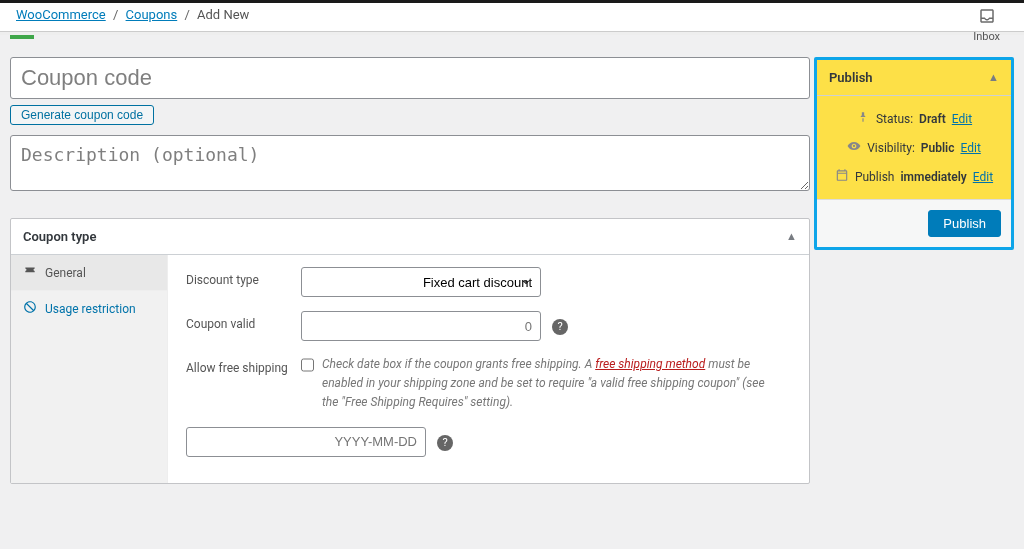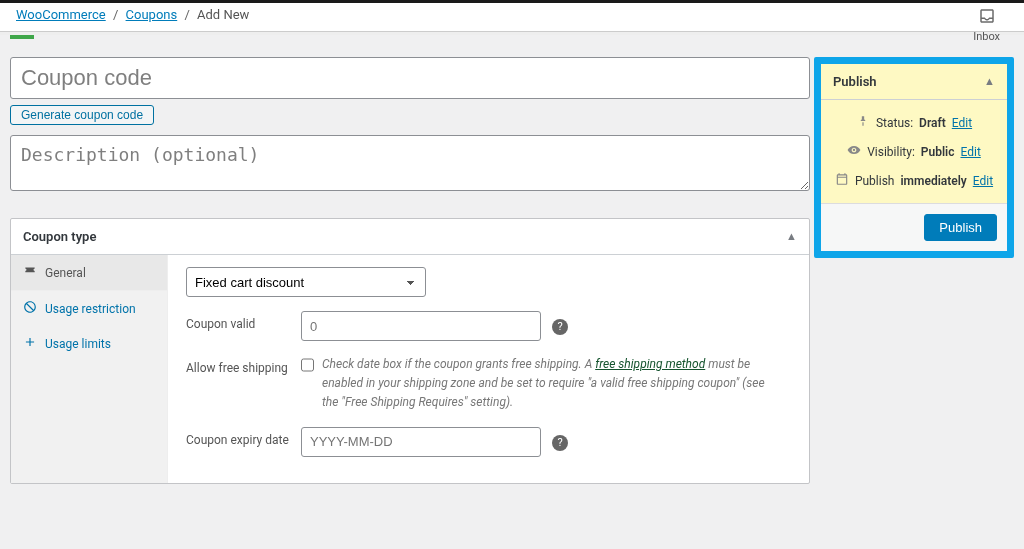--- a/index.html
+++ b/index.html
@@ -151,20 +151,21 @@
       padding-top: 6px;
     }
     .field-input select, .field-input input[type=text] {
       width: 240px;
       padding: 4px 8px;
       border: 1px solid #8c8f94;
       border-radius: 3px;
       font-size: 13px;
       height: 30px;
       background: #fff;
+      text-align: right;
     }
     .field-input select {
       appearance: none;
       background-image: linear-gradient(45deg, transparent 50%, #555 50%), linear-gradient(135deg, #555 50%, transparent 50%);
       background-position: calc(100% - 14px) 13px, calc(100% - 10px) 13px;
       background-size: 4px 4px, 4px 4px;
       background-repeat: no-repeat;
     }
     .help-icon {
       display: inline-block;
@@ -186,24 +187,24 @@
       color: #777;
       max-width: 480px;
       line-height: 1.6;
     }
     .checkbox-desc input[type=checkbox] {
       width: 16px; height: 16px;
       border: 1px solid #8c8f94;
       border-radius: 3px;
       margin-top: 2px;
     }
-    .checkbox-desc a { color: #14532d; text-decoration: underline; font-style: italic; }
+    .checkbox-desc a { color: #b91c1c; text-decoration: underline; font-style: italic; }
     .side-panel {
-      background: #fef9c3;
-      border: 7px solid #0ea5e9;
+      background: #fde047;
+      border: 3px solid #0ea5e9;
       border-radius: 2px;
     }
     .side-body { padding: 8px 12px; font-size: 12px; }
     .side-row {
       display: flex;
       align-items: center;
       gap: 6px;
       padding: 6px 0;
       justify-content: center;
     }
@@ -287,29 +288,24 @@
                   <path d="M20 8V6H4v2c1.1 0 2 .9 2 2s-.9 2-2 2v2h16v-2c-1.1 0-2-.9-2-2s.9-2 2-2z"></path>
                 </svg></span>
             <span>General</span>
           </div>
           <div class="cd-tab">
             <span><svg viewBox="0 0 24 24">
                   <path d="M12 2C6.5 2 2 6.5 2 12s4.5 10 10 10 10-4.5 10-10S17.5 2 12 2zm0 18c-4.4 0-8-3.6-8-8 0-1.8.6-3.5 1.7-4.9L16.9 18.3C15.5 19.4 13.8 20 12 20zm6.3-3.1L7.1 5.7C8.5 4.6 10.2 4 12 4c4.4 0 8 3.6 8 8 0 1.8-.6 3.5-1.7 4.9z"></path>
                 </svg></span>
             <span>Usage restriction</span>
           </div>
-          <div class="cd-tab">
-            <span><svg viewBox="0 0 24 24">
-                  <path d="M19 13h-6v6h-2v-6H5v-2h6V5h2v6h6v2z"></path>
-                </svg></span>
-            <span>Usage limits</span>
-          </div>
         </div>
         <div class="cd-fields">
           <div class="field-row">
+            <div class="field-label">Discount type</div>
             <div class="field-input">
               <select>
                 <option>Fixed cart discount</option>
               </select>
             </div>
           </div>
           <div class="field-row">
             <div class="field-label">Coupon valid</div>
             <div class="field-input">
               <input type="text" placeholder="0" style="">
@@ -321,21 +317,20 @@
             <div class="field-input">
               <div class="checkbox-desc">
                 <input type="checkbox" style="">
                 <span>
                   <span>Check date box if the coupon grants free shipping. A </span><a href="#">free shipping method</a><span> must be enabled in your shipping zone and be set to require "a valid free shipping coupon" (see the "Free Shipping Requires" setting).</span>
                 </span>
               </div>
             </div>
           </div>
           <div class="field-row">
-            <div class="field-label">Coupon expiry date</div>
             <div class="field-input">
               <input type="text" placeholder="YYYY-MM-DD" style="">
               <span class="help-icon">?</span>
             </div>
           </div>
         </div>
       </div>
     </div>
   </div>
 

